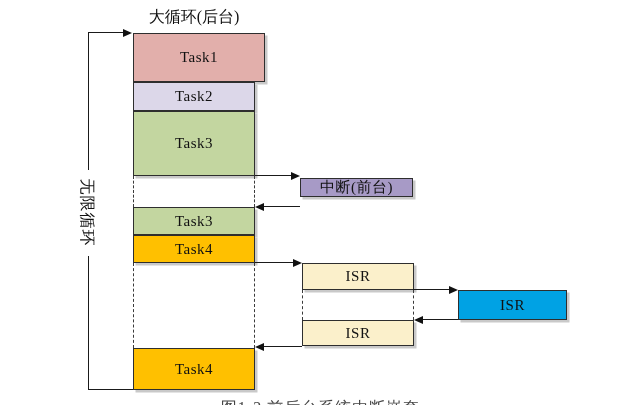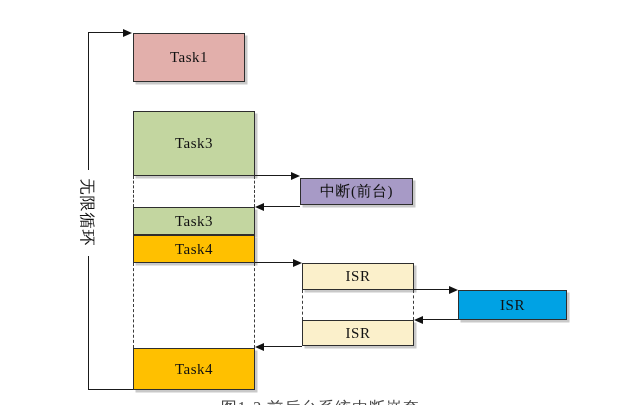--- a/index.html
+++ b/index.html
@@ -25,45 +25,47 @@
   .nested-title{position:absolute;left:446px;top:259px;width:132px;text-align:center;
          font-size:16px;white-space:nowrap;}
   .loop-label{
     position:absolute;left:53px;top:204px;width:70px;height:17px;
     transform:rotate(90deg);transform-origin:center;
     font-size:16px;text-align:center;letter-spacing:1px;white-space:nowrap;
   }
   .caption{position:absolute;left:0;top:398px;width:100%;text-align:center;
            font-size:16px;color:#444;letter-spacing:1px;white-space:nowrap;}
   
-  #task1{left:133px;top:33px;width:112px;height:49px;}
+  #task1{left:133px;top:33px;width:132px;height:49px;}
   #task2{left:133px;top:82px;width:122px;height:29px;}
   #task3{left:133px;top:111px;width:122px;height:65px;}
   #task3b{left:133px;top:207px;width:122px;height:28px;}
   #task4{left:133px;top:235px;width:122px;height:28px;}
   #task4b{left:133px;top:348px;width:122px;height:42px;}
-  #interrupt{left:300px;top:178px;width:113px;height:27px;}
+  #interrupt{left:300px;top:178px;width:113px;height:19px;}
   #isr1{left:302px;top:263px;width:112px;height:27px;}
   #isr2{left:302px;top:320px;width:112px;height:26px;}
   #isrNested{left:458px;top:290px;width:109px;height:30px;}
 </style>
 </head>
 <body>
 
 <div class="canvas">
 
+  <div class="title">大循环(后台)</div>
 
   <div class="hline" style="left:88px;top:32px;width:37px;"></div>
   <div class="ah-r" style="left:123px;top:29px;"></div>
   <div class="vline" style="left:88px;top:32px;height:138px;"></div>
   <div class="vline" style="left:88px;top:256px;height:134px;"></div>
   <div class="hline" style="left:88px;top:389px;width:45px;"></div>
   <div class="loop-label">无限循环</div>
 
   <div class="box" id="task1" style="background-color: rgb(226, 175, 171);">Task1</div>
+  <div class="box" id="task2" style="background-color: rgb(220, 215, 233);">Task2</div>
   <div class="box" id="task3" style="background-color: rgb(195, 214, 160);">Task3</div>
   <div class="box" id="task3b" style="background-color: rgb(195, 214, 160);">Task3</div>
   <div class="box" id="task4" style="background-color: rgb(255, 192, 0);">Task4</div>
   <div class="box" id="task4b" style="background-color: rgb(255, 192, 0);">Task4</div>
 
   <div class="dash-v" style="left:133px;top:176px;height:31px;"></div>
   <div class="dash-v" style="left:254px;top:176px;height:31px;"></div>
   <div class="dash-v" style="left:133px;top:263px;height:85px;"></div>
   <div class="dash-v" style="left:254px;top:263px;height:85px;"></div>
 

